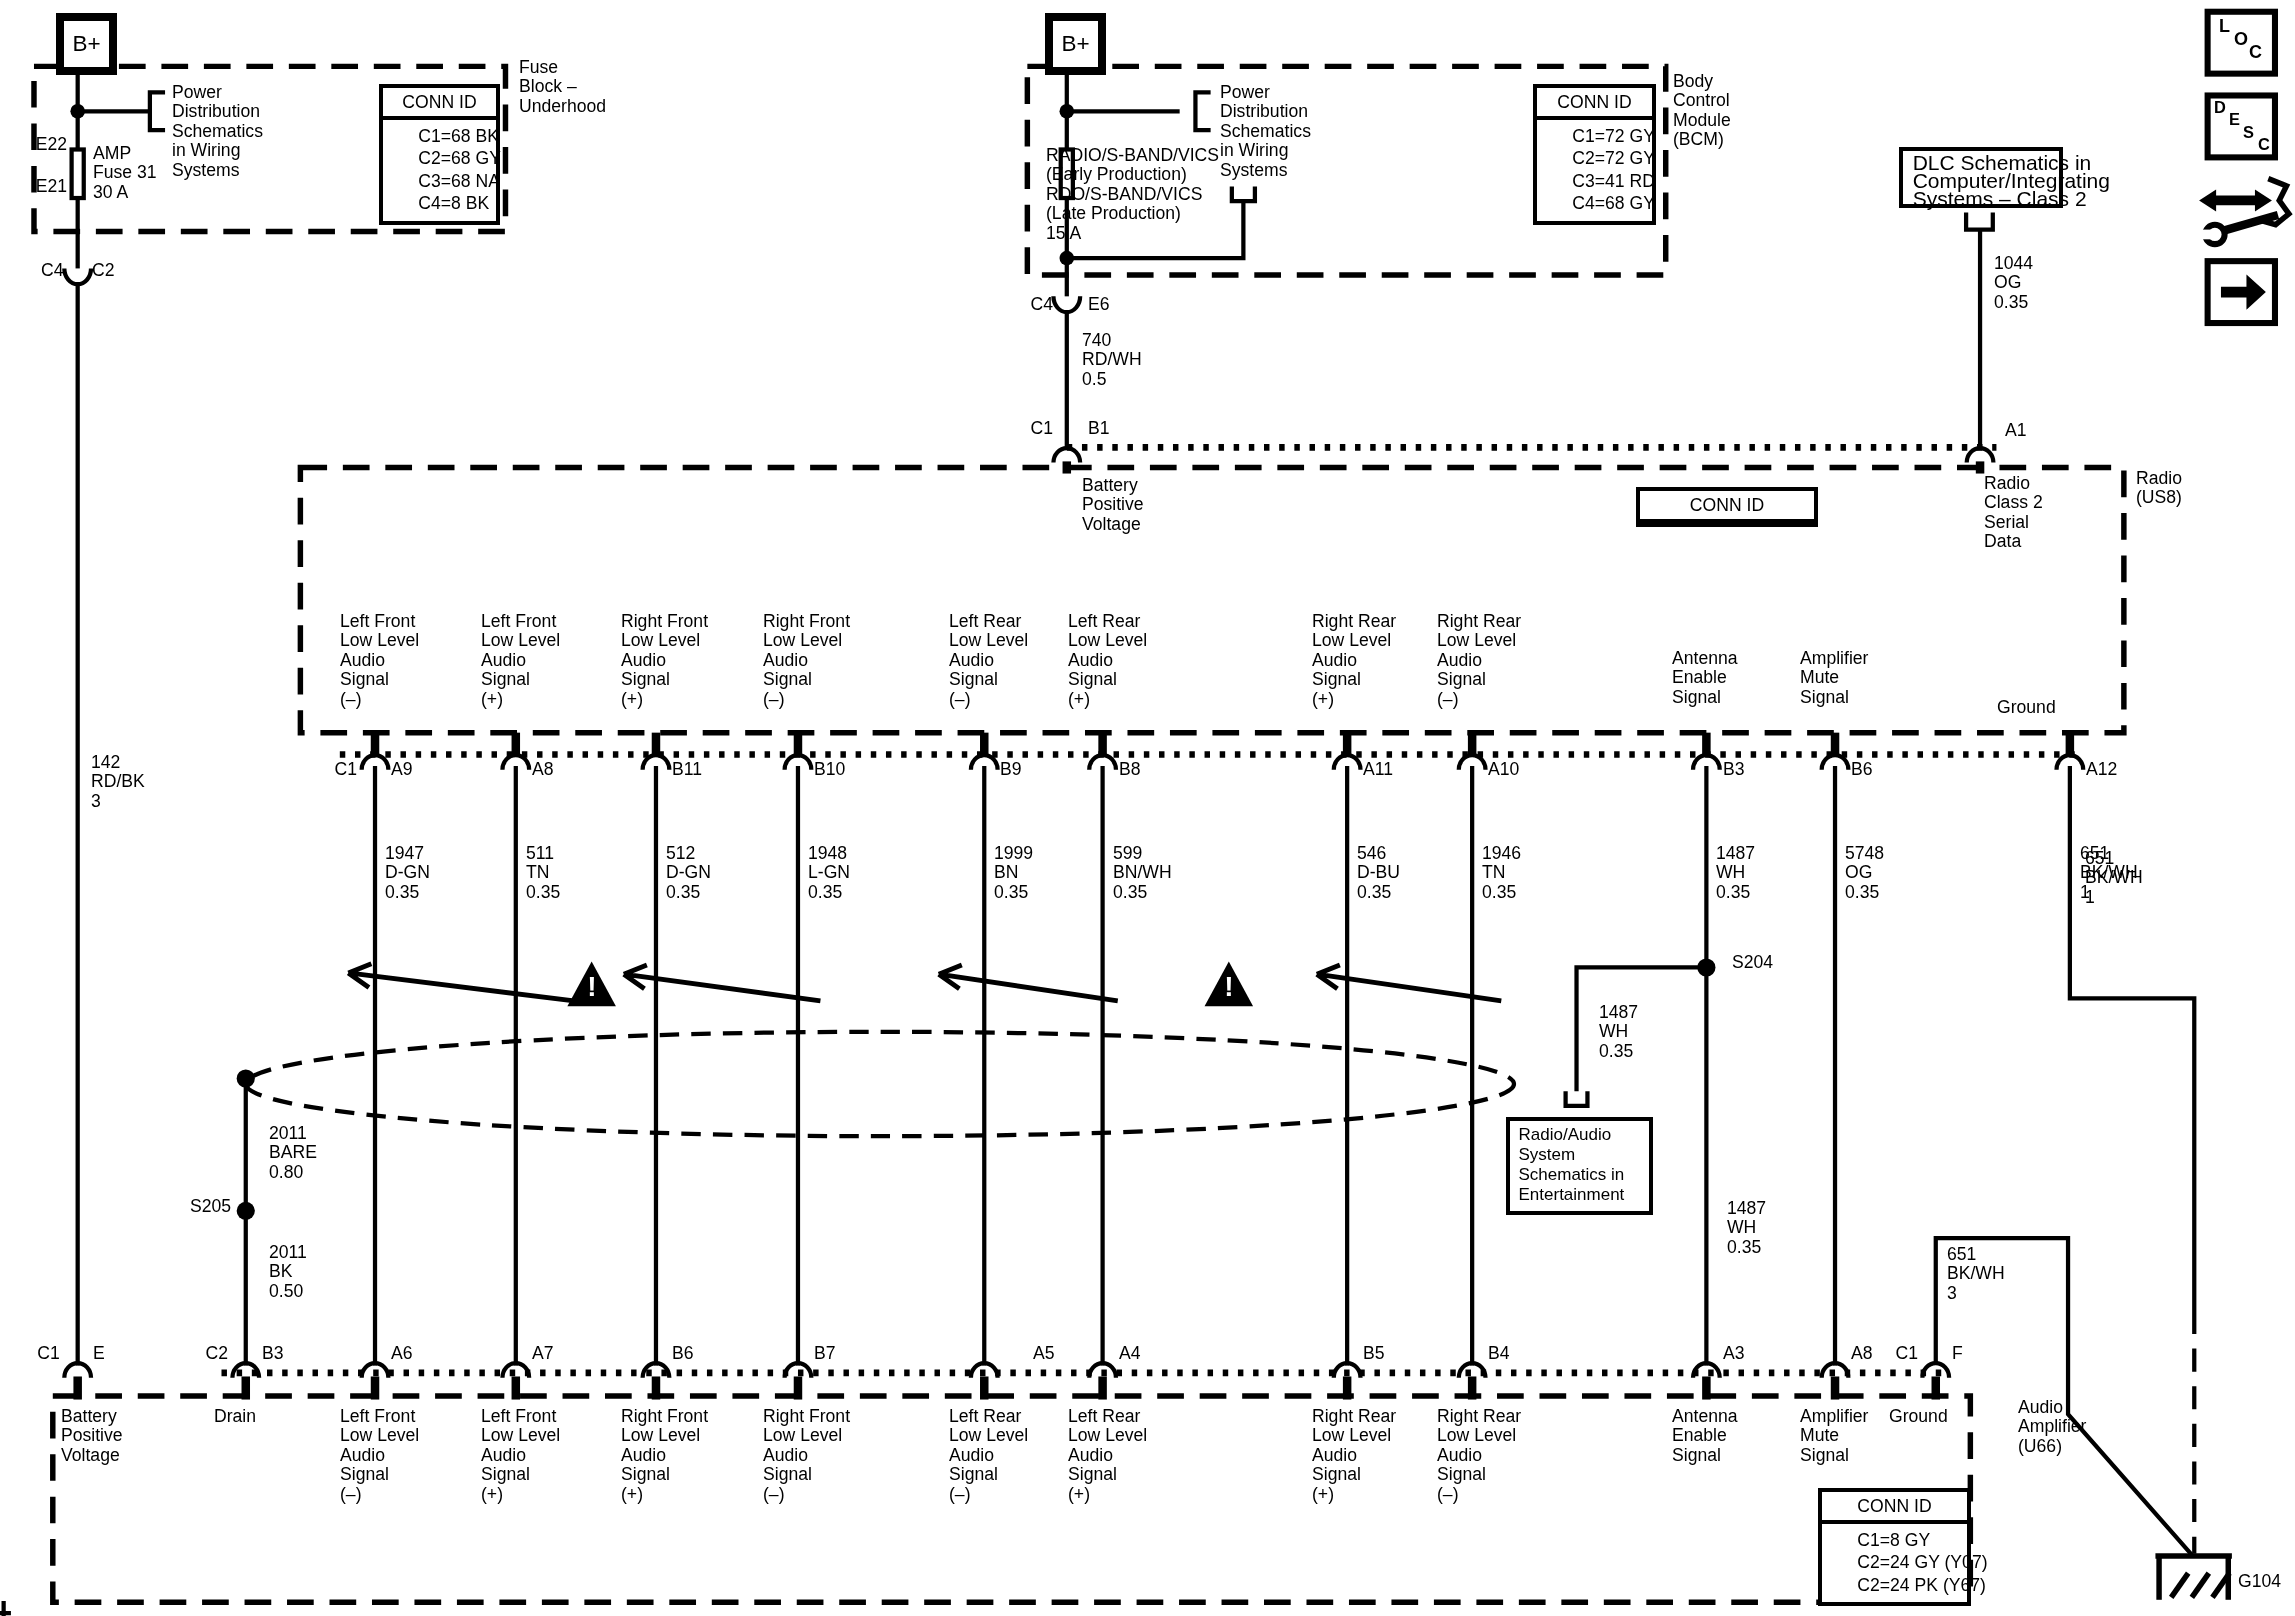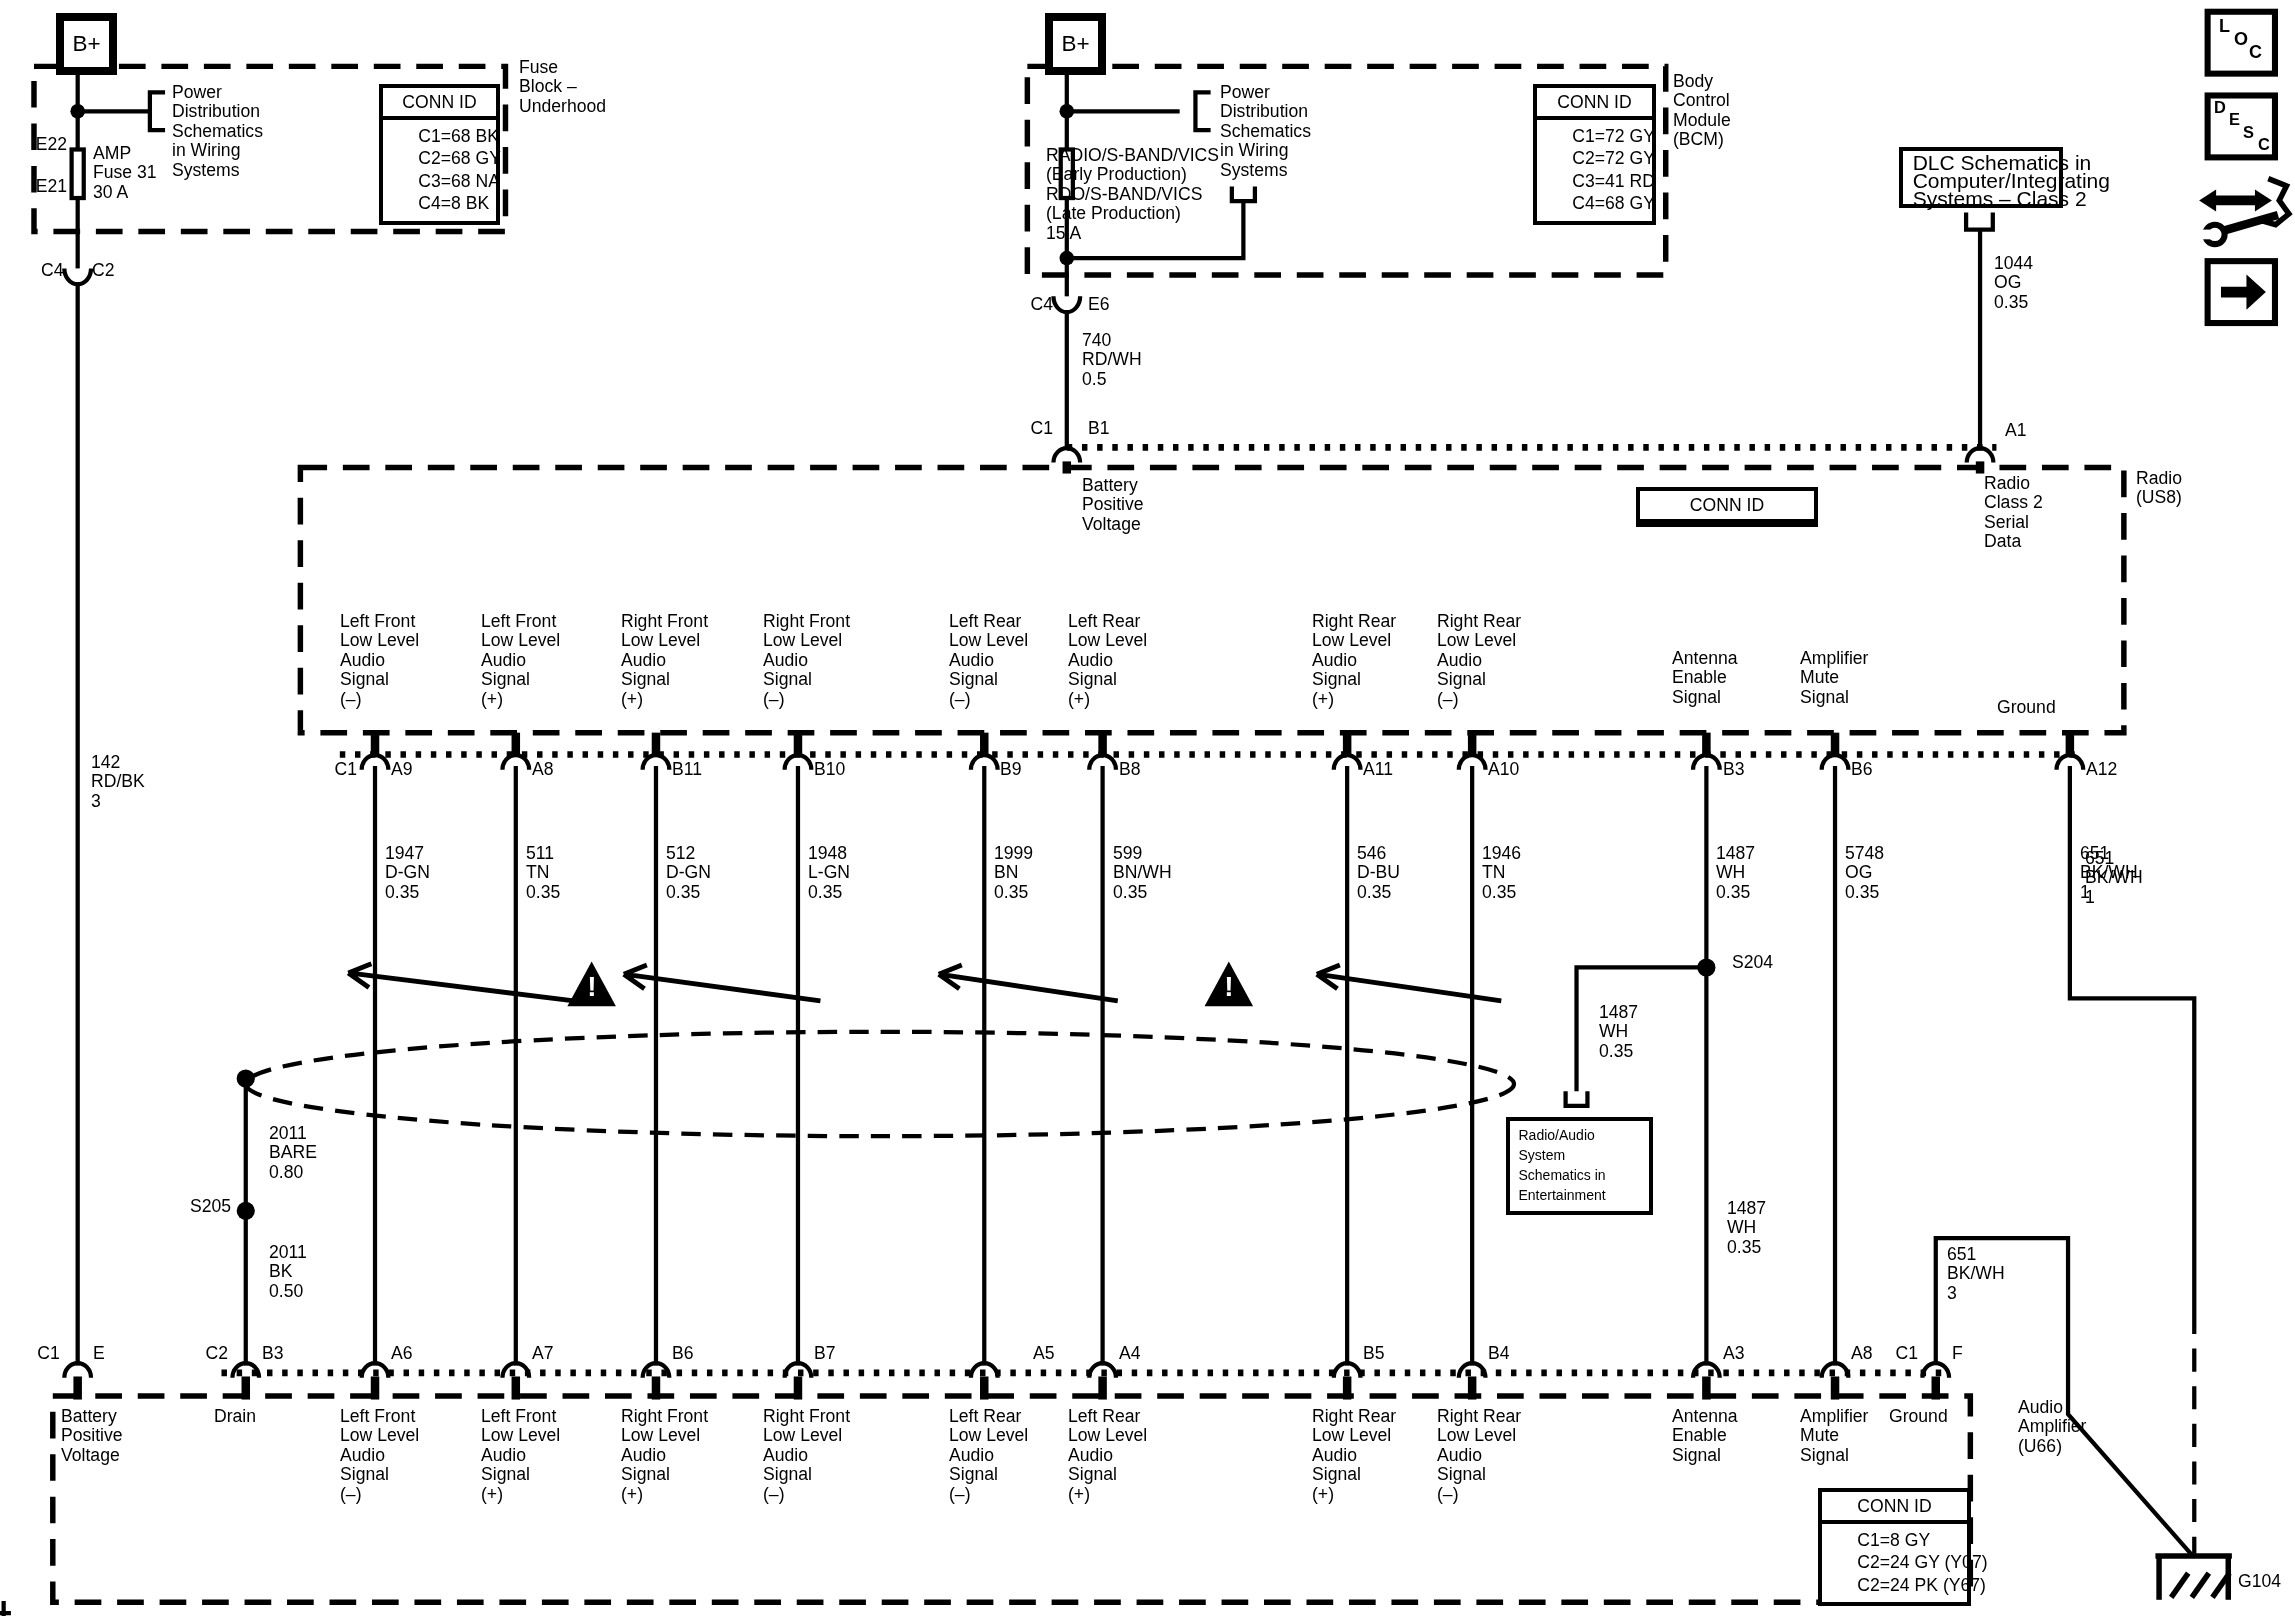--- a/index.html
+++ b/index.html
@@ -287,21 +287,21 @@
 <div class="t ar" style="left:293px;top:760px;width:64px;">C1</div>
 
 <div class="t" style="left:1732px;top:953px;">S204</div>
 <div class="t" style="left:1599px;top:1003px;">1487
 WH
 0.35</div>
 <div class="t" style="left:1727px;top:1199px;">1487
 WH
 0.35</div>
 <div class="box" style="left:1506px;top:1117px;width:147px;height:98px;">
-  <div class="t" style="left:8.5px;top:3.6px;font-size:14px;line-height:20px;">Radio/Audio
+  <div class="t" style="left:8.5px;top:3.6px;font-size:17px;line-height:20px;">Radio/Audio
 System
 Schematics in
 Entertainment</div>
 </div>
 <div class="t" style="left:269px;top:1124px;">2011
 BARE
 0.80</div>
 <div class="t ar" style="left:170px;top:1197px;width:61px;">S205</div>
 <div class="t" style="left:269px;top:1243px;">2011
 BK

